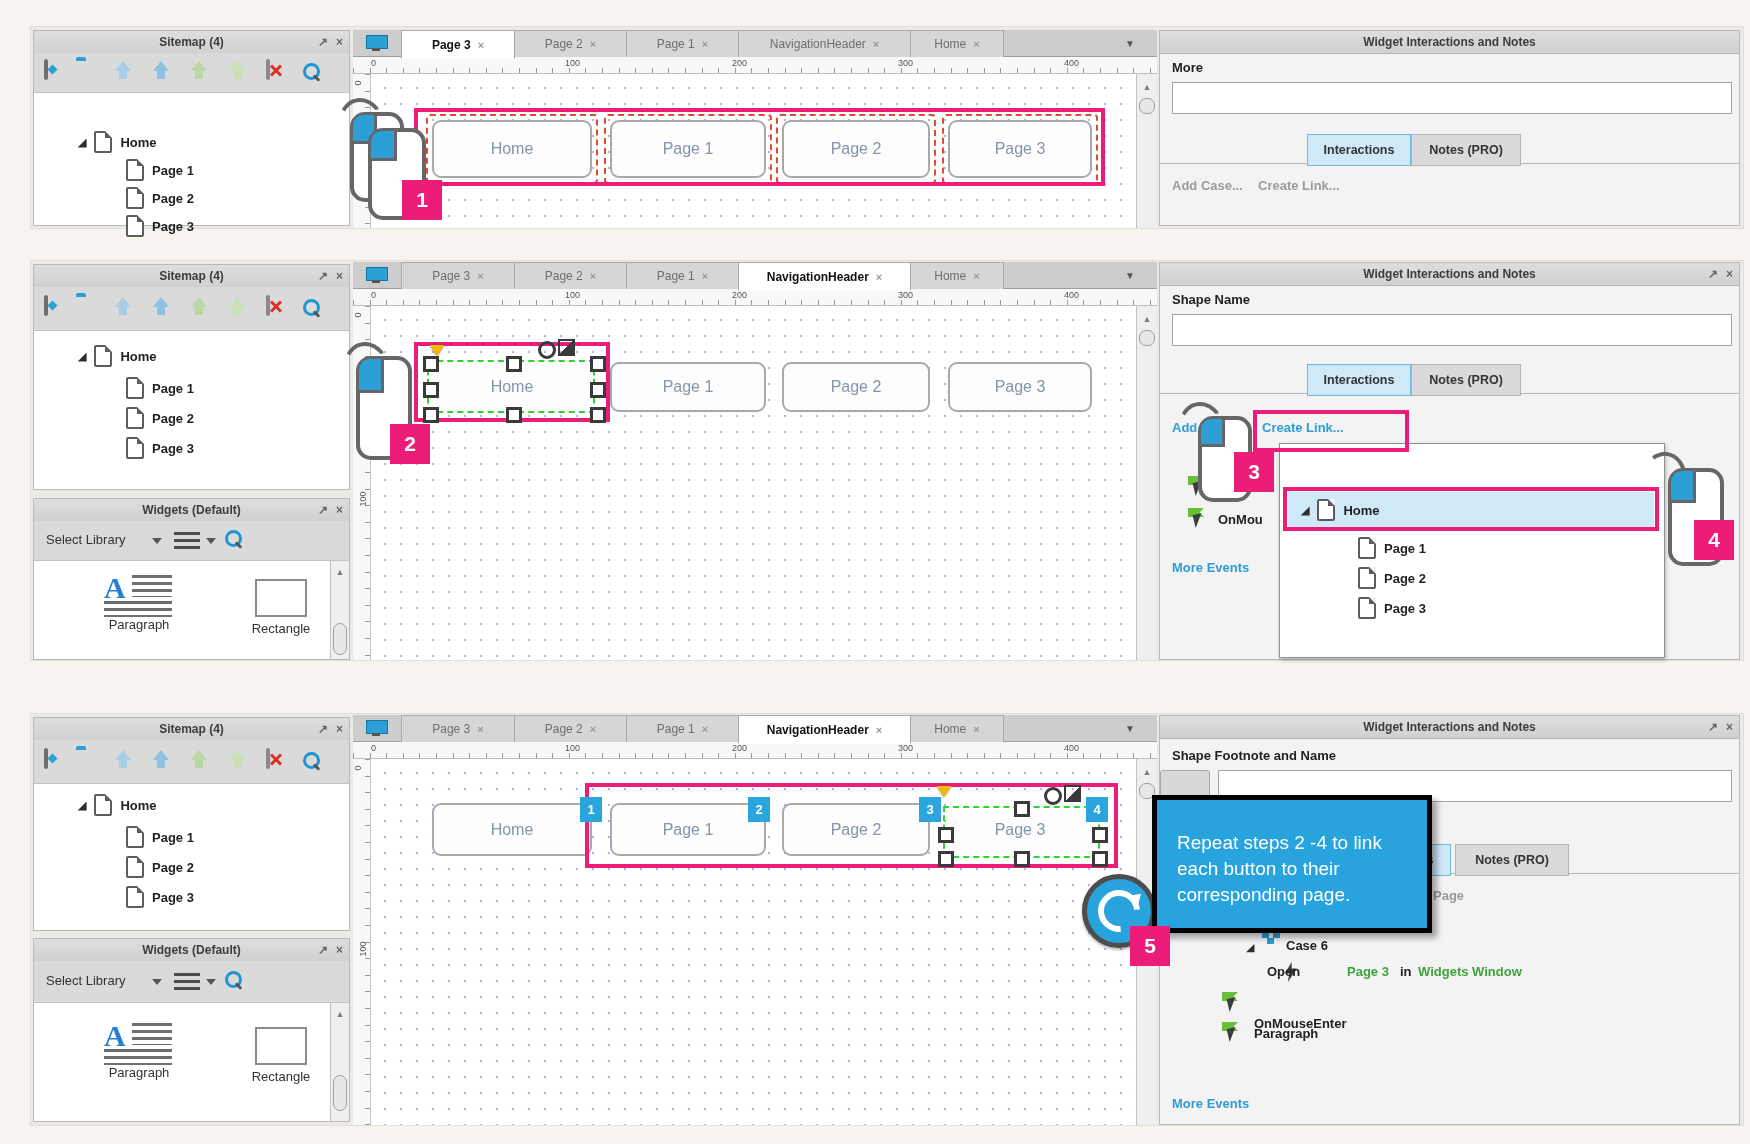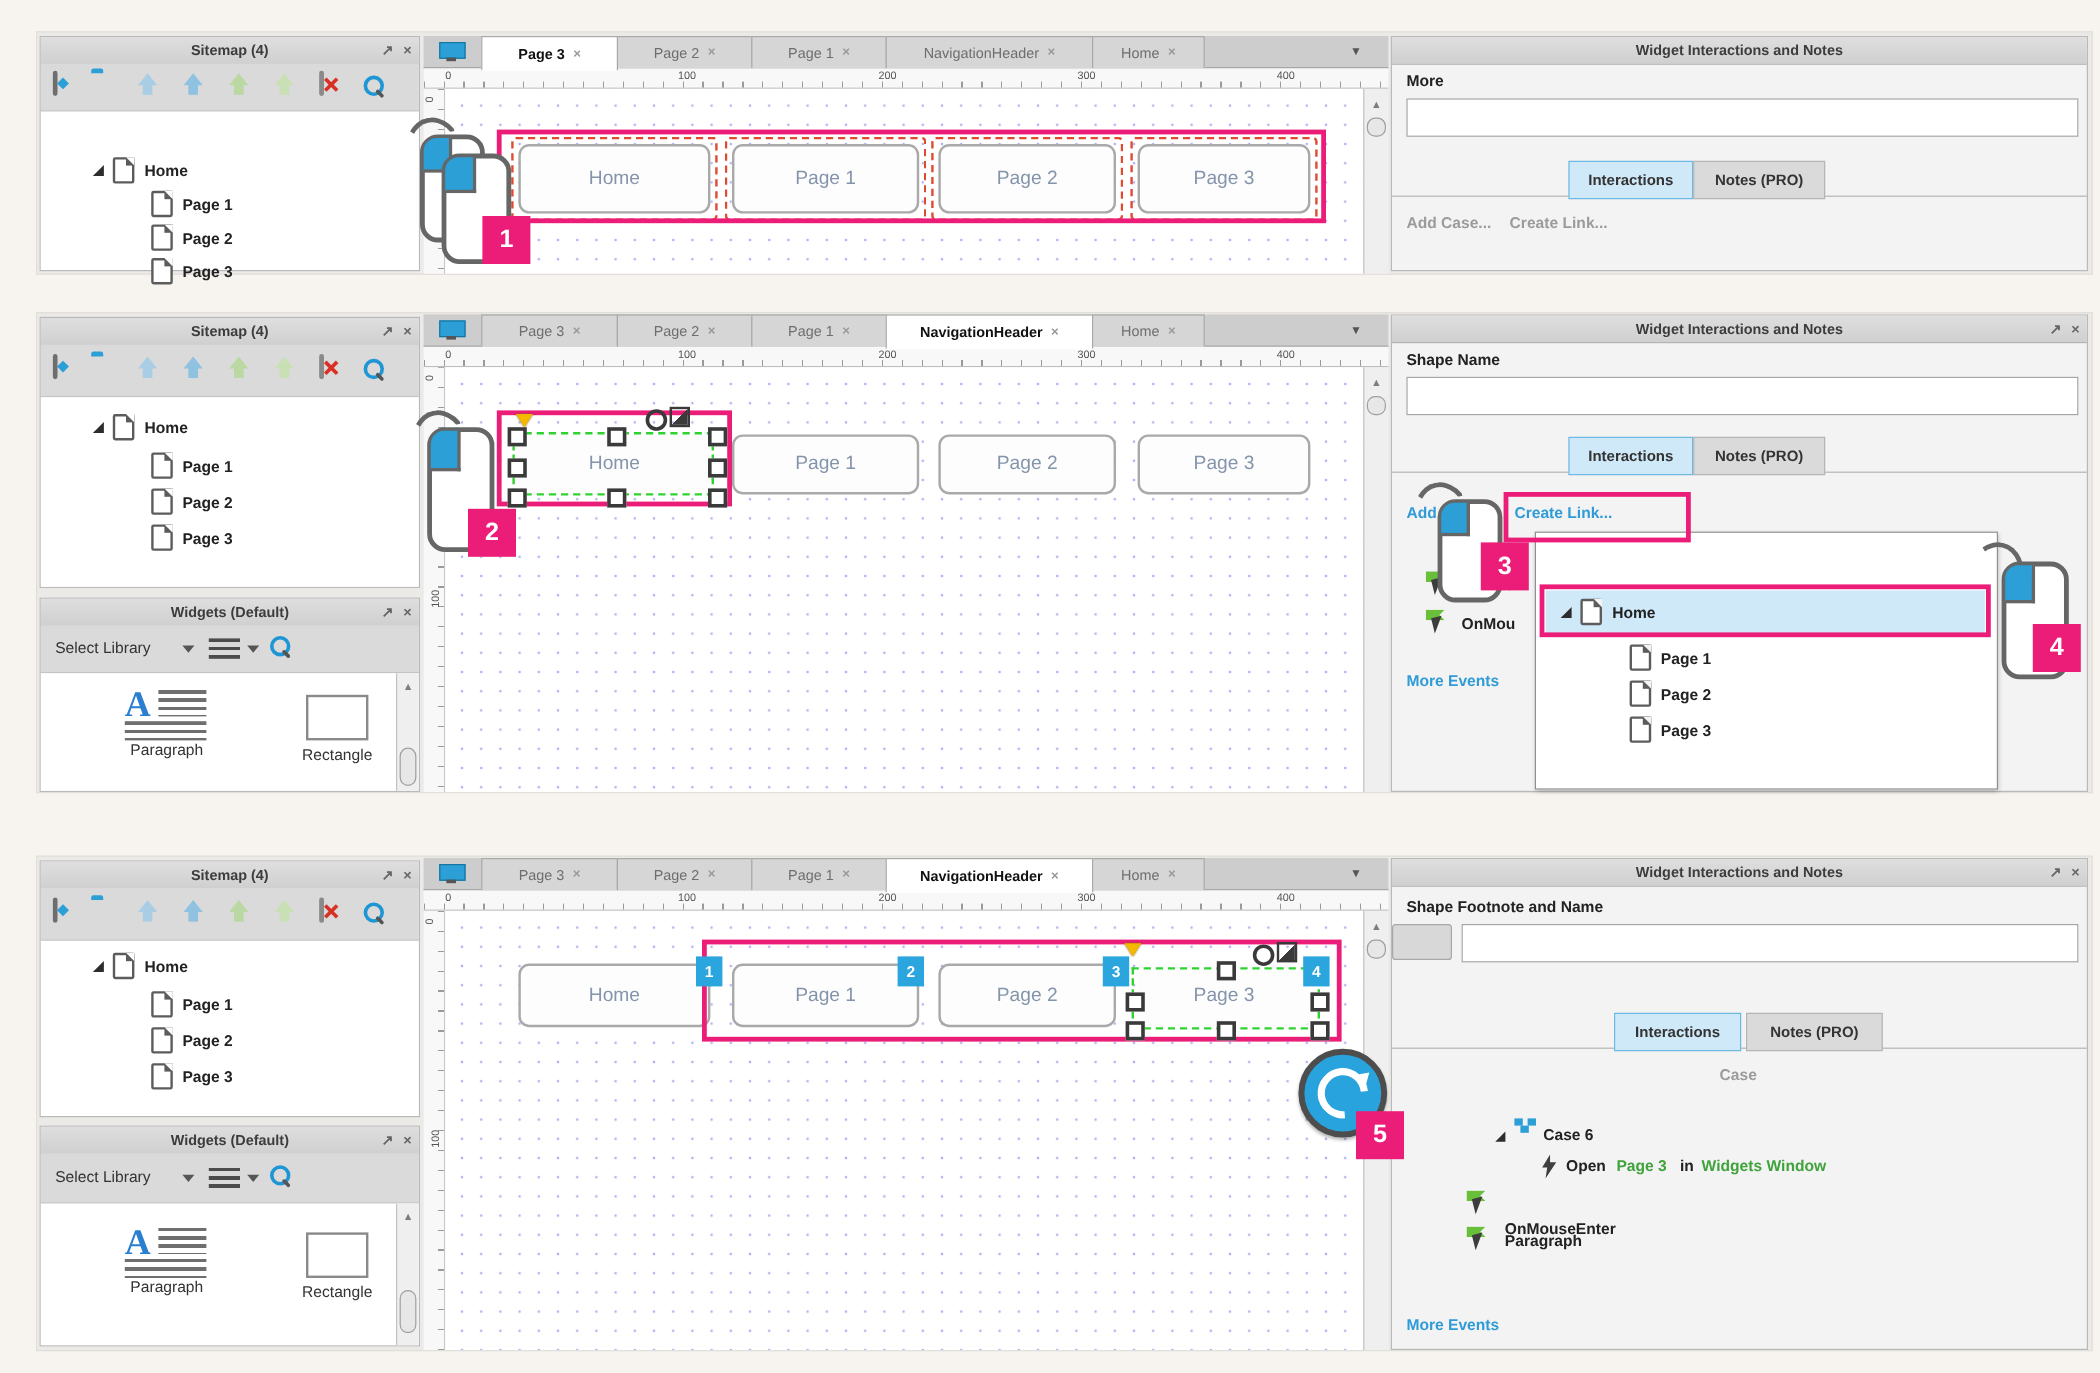--- a/index.html
+++ b/index.html
@@ -631,35 +631,38 @@
   <span class="abs ilabel" style="left:1172px;top:748px;">Shape Footnote and Name</span>
   <div class="abs" style="left:1160px;top:770px;width:50px;height:30px;background:#d8d8d8;border:1px solid #a8a8a8;border-radius:3px;"></div>
   <input class="abs inp" style="left: 1218px; top: 770px; width: 514px; height: 32px;">
   <div class="abs tabline" style="left:1160px;top:844px;width:579px;height:30px;"></div>
   <div class="itab active" style="left:1345px;top:844px;width:104px;">
       <span>Interactions</span>
     </div>
   <div class="itab" style="left:1455px;top:844px;width:112px;">
       <span>Notes (PRO)</span>
     </div>
-  <span class="abs glink" style="left:1433px;top:888px;">Case</span>
+  <span class="abs glink" style="left:1433px;top:888px;">Page</span>
   <span class="abs texp" style="left:1246px;top:942px;">◢</span>
   <span class="orgico abs" style="left:1262px;top:938px;"><b></b><i></i></span>
   <span class="etxt" style="left:1286px;top:938px;">Case 6</span>
   <span class="bolt" style="left:1284px;top:962px;"></span>
-  <span class="etxt" style="left:1305px;top:964px;">Open</span>
+  <span class="etxt" style="left:1267px;top:964px;">Open</span>
   <span class="etxt gtxt" style="left:1347px;top:964px;">Page 3</span>
   <span class="etxt" style="left:1400px;top:964px;">in</span>
   <span class="etxt gtxt" style="left:1418px;top:964px;">Widgets Window</span>
   <span class="evico" style="left:1222px;top:992px;">
       <b></b>
       <i></i>
     </span>
   <span class="etxt" style="left:1254px;top:1016px;">OnMouseEnter</span>
   <span class="evico" style="left:1222px;top:1022px;">
       <b></b>
       <i></i>
     </span>
   <span class="etxt" style="left:1254px;top:1026px;">Paragraph</span>
   <span class="abs blink" style="left:1172px;top:1096px;">More Events</span>
   
+  <div class="abs tooltip" style="left:1152px;top:795px;width:280px;height:138px;">
+    <span>Repeat steps 2 -4 to link each button to their corresponding page.</span>
+  </div>
 
 </div>
 
 </body></html>

